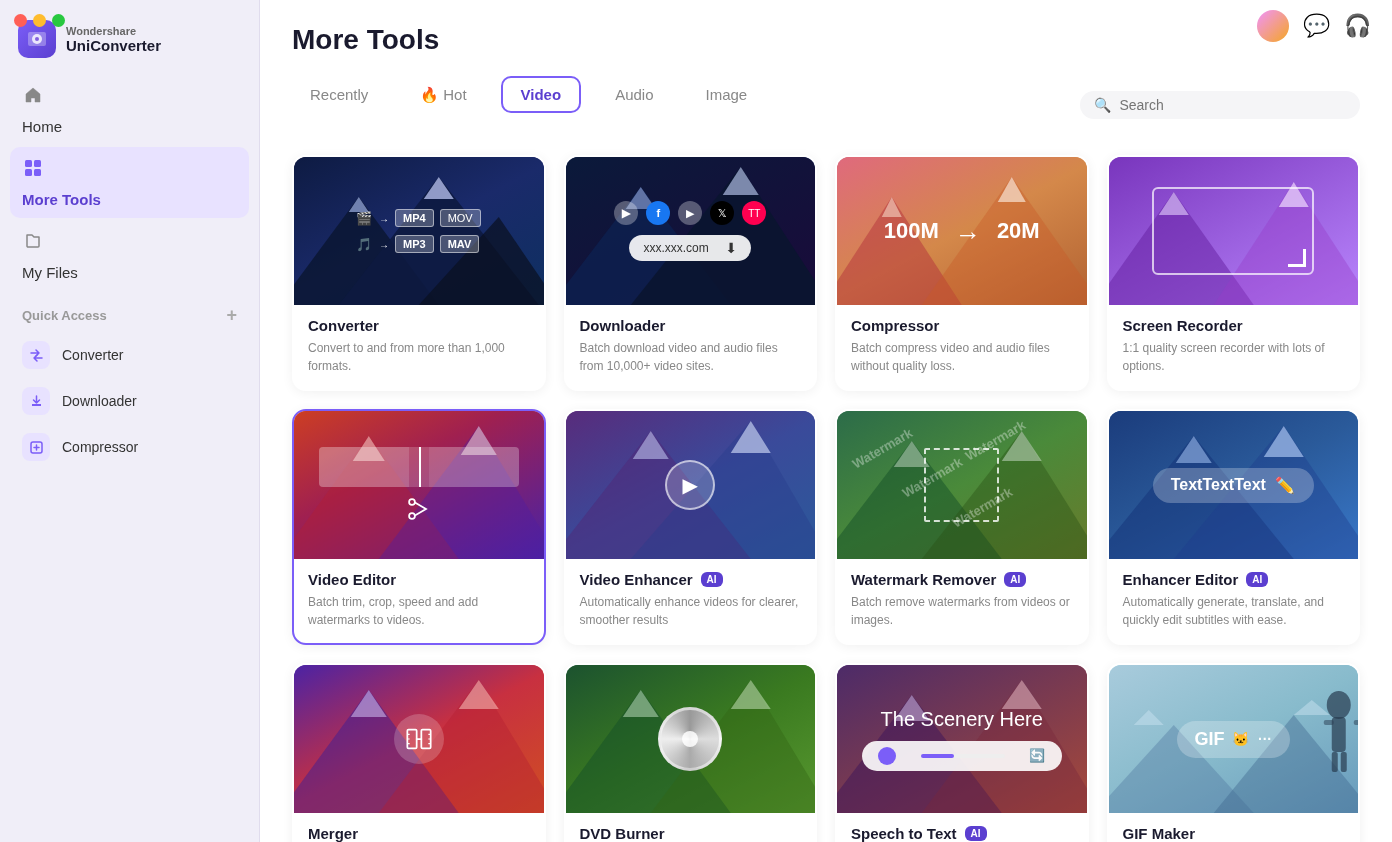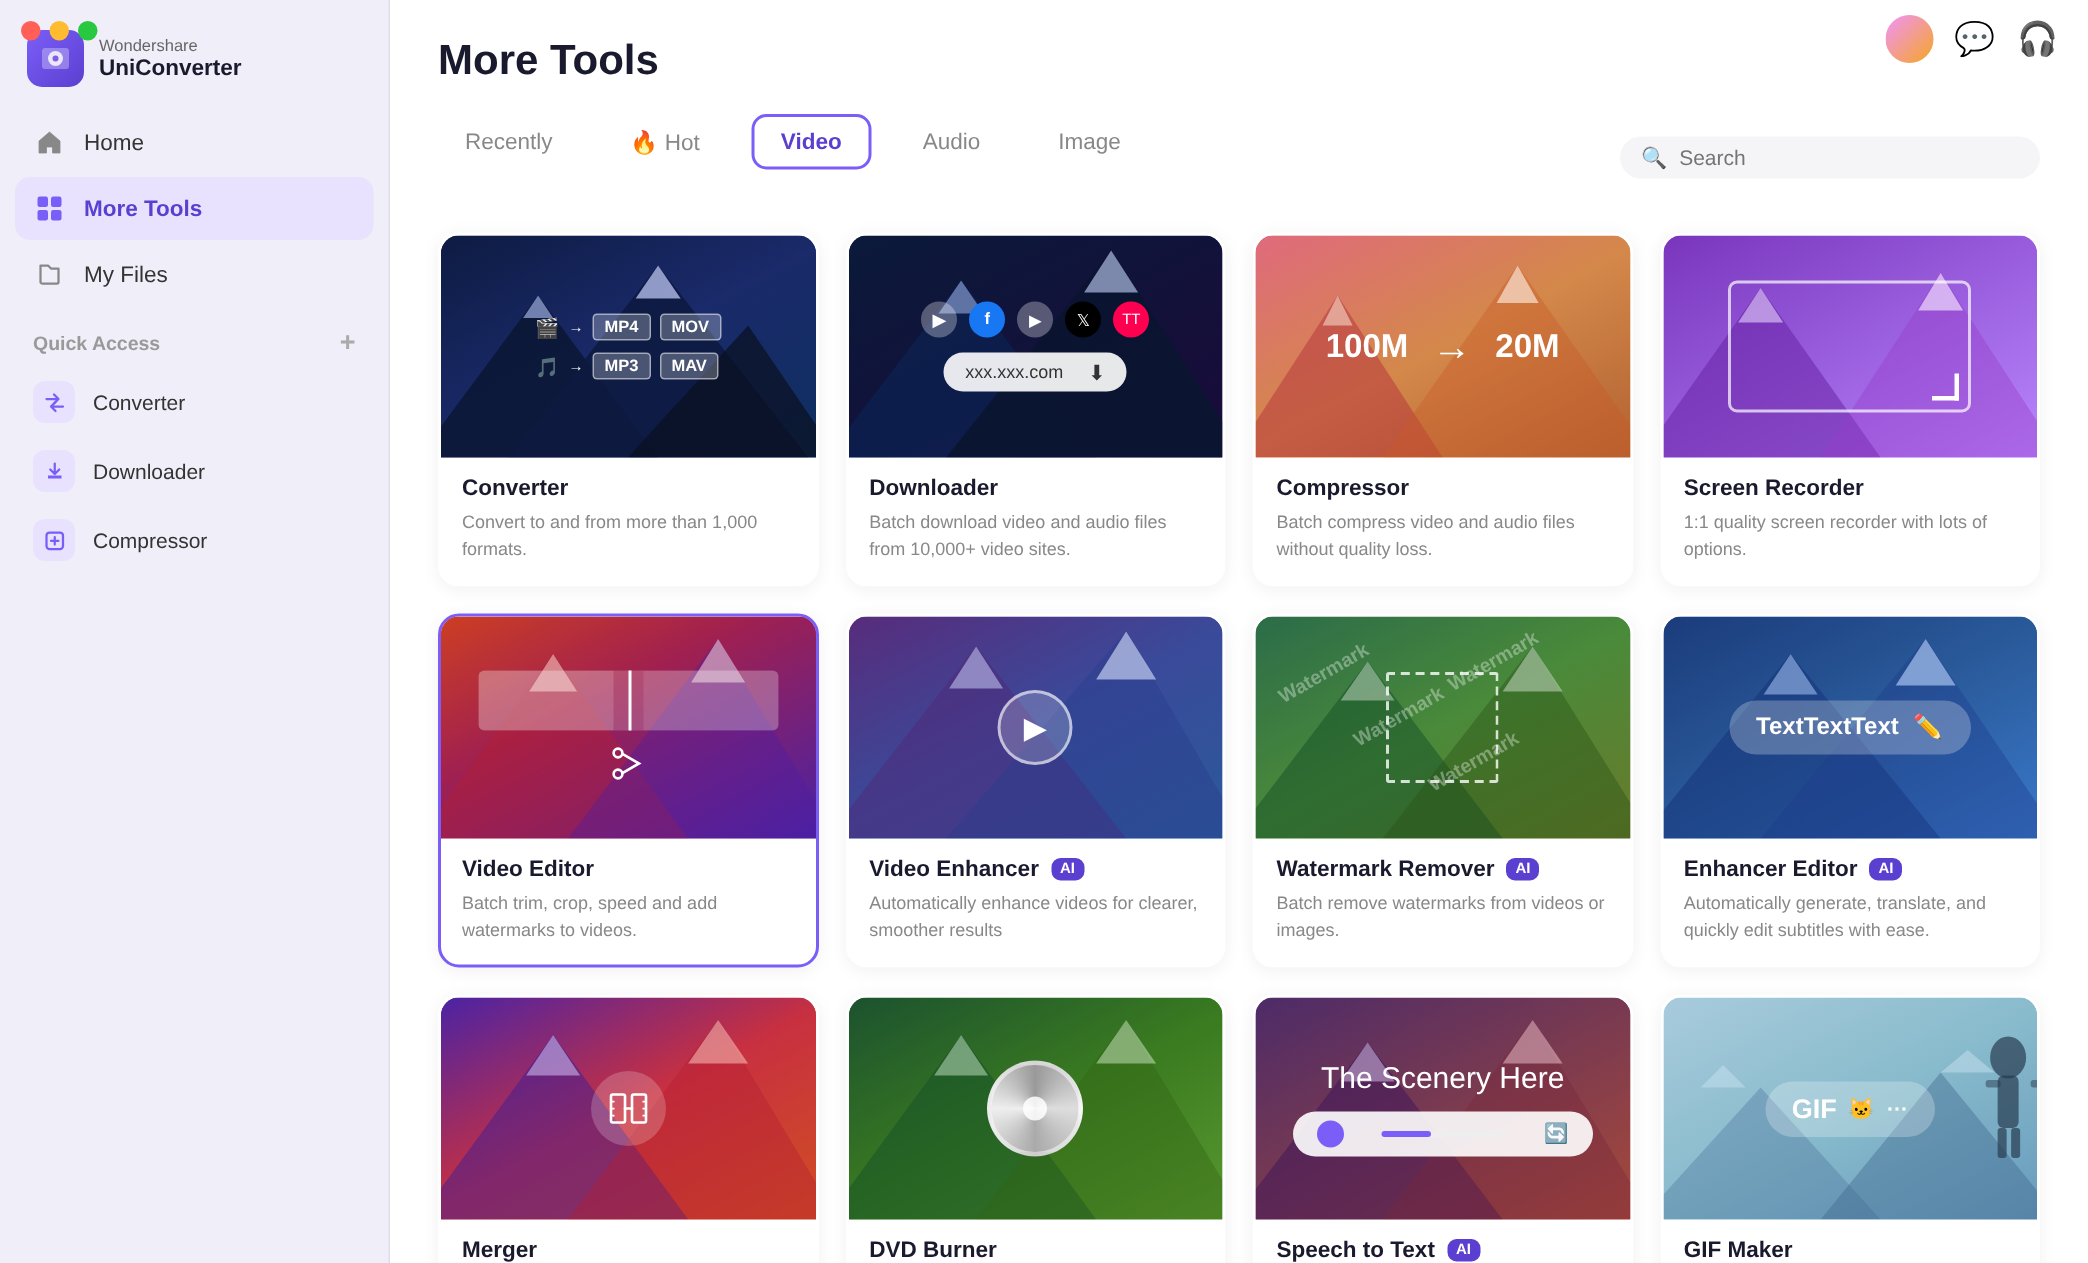--- a/index.html
+++ b/index.html
@@ -43,46 +43,46 @@
     }
 
     .app-title-block {
       display: flex;
       flex-direction: column;
     }
 
     .app-brand {
       font-size: 11px;
       color: #666;
-      font-weight: 400;
+      font-weight: 700;
     }
 
     .app-name {
       font-size: 15px;
       font-weight: 700;
       color: #1a1a2e;
     }
 
     .sidebar-nav {
       display: flex;
       flex-direction: column;
       padding: 0 10px;
       gap: 2px;
     }
 
     .nav-item {
       display: flex;
-      align-items: center;
       gap: 12px;
       padding: 10px 12px;
       border-radius: 10px;
       cursor: pointer;
       font-size: 15px;
       color: #333;
       font-weight: 500;
+      flex-direction: column;
     }
 
     .nav-item.active {
       background: #e8e2ff;
       color: #5b3fd0;
       font-weight: 600;
     }
 
     .nav-icon {
       width: 22px;
@@ -496,21 +496,21 @@
 
             <polygon points="80,40 90,55 70,55" fill="rgba(180,200,255,0.6)"></polygon>
             <polygon points="160,20 175,42 145,42" fill="rgba(200,210,255,0.7)"></polygon>
           </svg>
           <div class="thumb-overlay">
             <div style="display:flex;flex-direction:column;gap:8px;align-items:flex-start;padding:16px;">
               <div style="display:flex;align-items:center;gap:6px;">
                 <span style="color:white;font-size:13px;">🎬</span>
                 <span style="color:white;font-size:10px;">→</span>
                 <span style="background:rgba(255,255,255,0.25);border:1px solid rgba(255,255,255,0.5);border-radius:3px;padding:2px 7px;font-size:11px;color:white;font-weight:600;">MP4</span>
-                <span style="background:rgba(255,255,255,0.25);border:1px solid rgba(255,255,255,0.5);border-radius:3px;padding:2px 7px;font-size:11px;color:white;font-weight:700;">MOV</span>
+                <span style="background:rgba(255,255,255,0.25);border:1px solid rgba(255,255,255,0.5);border-radius:3px;padding:2px 7px;font-size:11px;color:white;font-weight:400;">MOV</span>
               </div>
               <div style="display:flex;align-items:center;gap:6px;">
                 <span style="color:white;font-size:13px;">🎵</span>
                 <span style="color:white;font-size:10px;">→</span>
                 <span style="background:rgba(255,255,255,0.25);border:1px solid rgba(255,255,255,0.5);border-radius:3px;padding:2px 7px;font-size:11px;color:white;font-weight:600;">MP3</span>
                 <span style="background:rgba(255,255,255,0.25);border:1px solid rgba(255,255,255,0.5);border-radius:3px;padding:2px 7px;font-size:11px;color:white;font-weight:600;">MAV</span>
               </div>
             </div>
           </div>
         </div>

